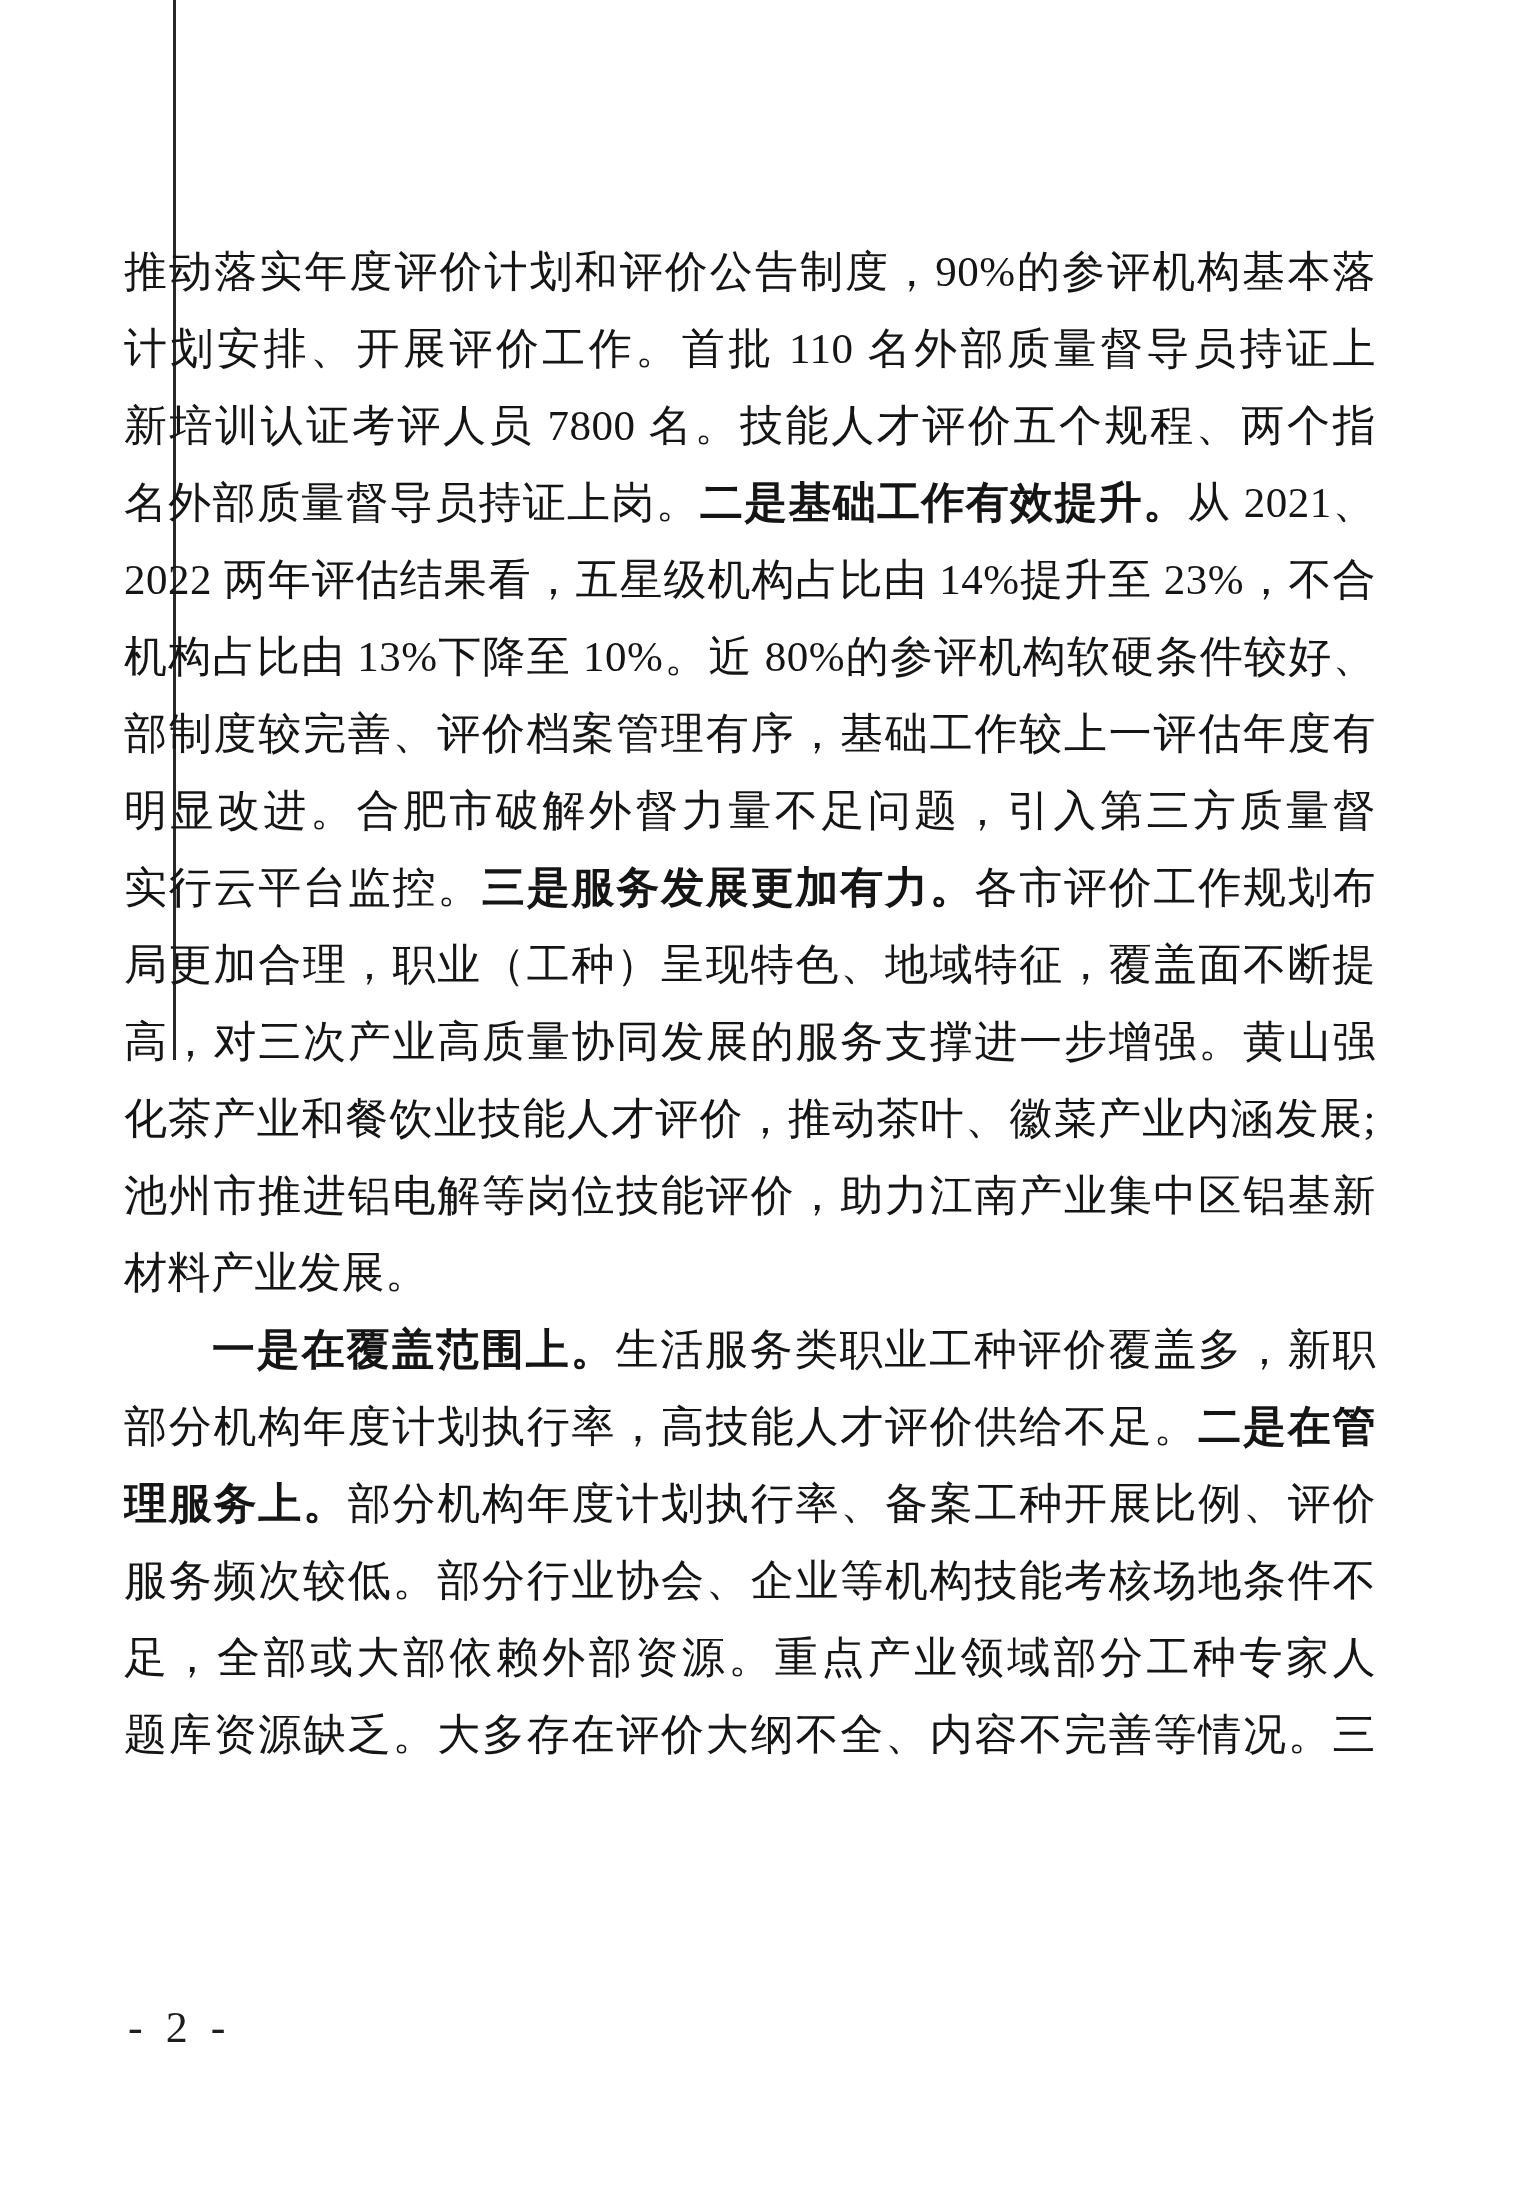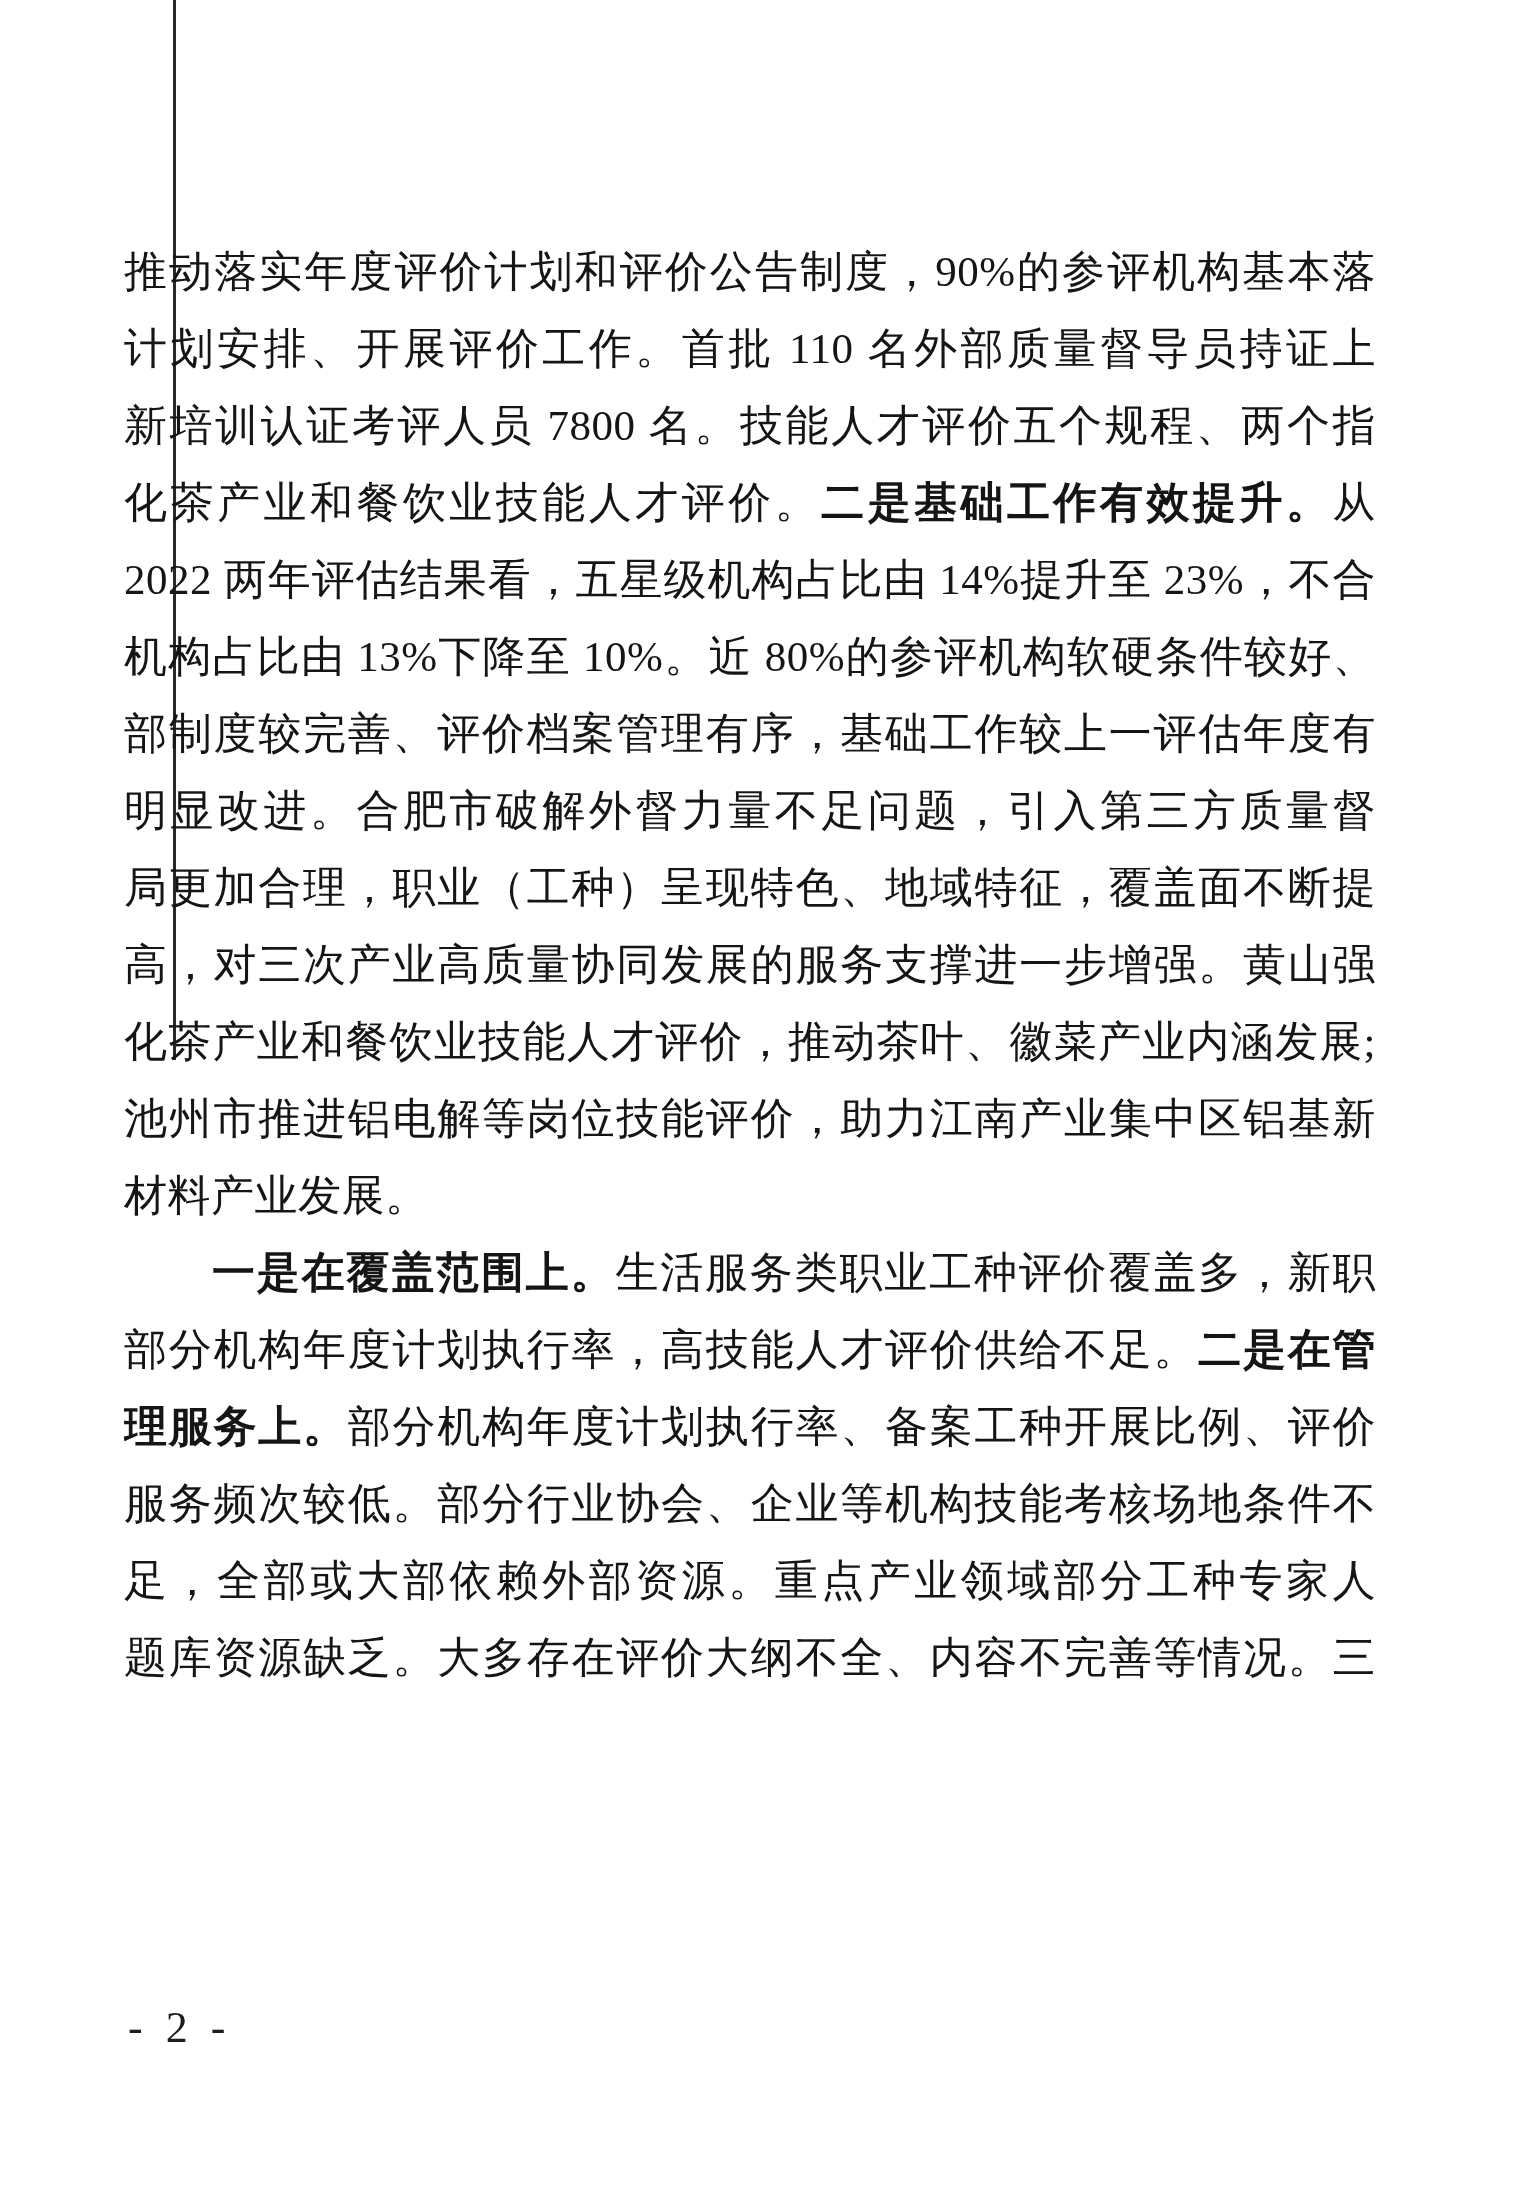--- a/index.html
+++ b/index.html
@@ -67,25 +67,26 @@
 </style>
 </head>
 <body>
 
 <div class="page">
   <div class="scan-line"></div>
   <div class="body-text">
       <div class="line"><span class="seg">推动落实年度评价计划和评价公告制度，90%的参评机构基本落实</span></div>
       <div class="line"><span class="seg">计划安排、开展评价工作。首批 110 名外部质量督导员持证上岗，</span></div>
       <div class="line"><span class="seg">新培训认证考评人员 7800 名。技能人才评价五个规程、两个指引、</span></div>
-      <div class="line"><span class="seg">化茶产业和餐饮业技能人才评价。</span><span class="seg seg-bold">二是基础工作有效提升。</span><span class="seg">从 2021、</span></div>
+      <div class="line"><span class="seg">名外部质量督导员持证上岗。</span><span class="seg seg-bold">二是基础工作有效提升。</span><span class="seg">从 2021、</span></div>
       <div class="line"><span class="seg">2022 两年评估结果看，五星级机构占比由 14%提升至 23%，不合格</span></div>
       <div class="line"><span class="seg">机构占比由 13%下降至 10%。近 80%的参评机构软硬条件较好、内</span></div>
       <div class="line"><span class="seg">部制度较完善、评价档案管理有序，基础工作较上一评估年度有</span></div>
       <div class="line"><span class="seg">明显改进。合肥市破解外督力量不足问题，引入第三方质量督导，</span></div>
+      <div class="line"><span class="seg">实行云平台监控。</span><span class="seg seg-bold">三是服务发展更加有力。</span><span class="seg">各市评价工作规划布</span></div>
       <div class="line"><span class="seg">局更加合理，职业（工种）呈现特色、地域特征，覆盖面不断提</span></div>
       <div class="line"><span class="seg">高，对三次产业高质量协同发展的服务支撑进一步增强。黄山强</span></div>
       <div class="line"><span class="seg">化茶产业和餐饮业技能人才评价，推动茶叶、徽菜产业内涵发展;</span></div>
       <div class="line"><span class="seg">池州市推进铝电解等岗位技能评价，助力江南产业集中区铝基新</span></div>
       <div class="line no-justify"><span class="seg">材料产业发展。</span></div>
       <div class="line indent"><span class="seg seg-bold">一是在覆盖范围上。</span><span class="seg">生活服务类职业工种评价覆盖多，新职</span></div>
       <div class="line"><span class="seg">部分机构年度计划执行率，高技能人才评价供给不足。</span><span class="seg seg-bold">二是在管</span></div>
       <div class="line"><span class="seg seg-bold">理服务上。</span><span class="seg">部分机构年度计划执行率、备案工种开展比例、评价</span></div>
       <div class="line"><span class="seg">服务频次较低。部分行业协会、企业等机构技能考核场地条件不</span></div>
       <div class="line"><span class="seg">足，全部或大部依赖外部资源。重点产业领域部分工种专家人员、</span></div>

